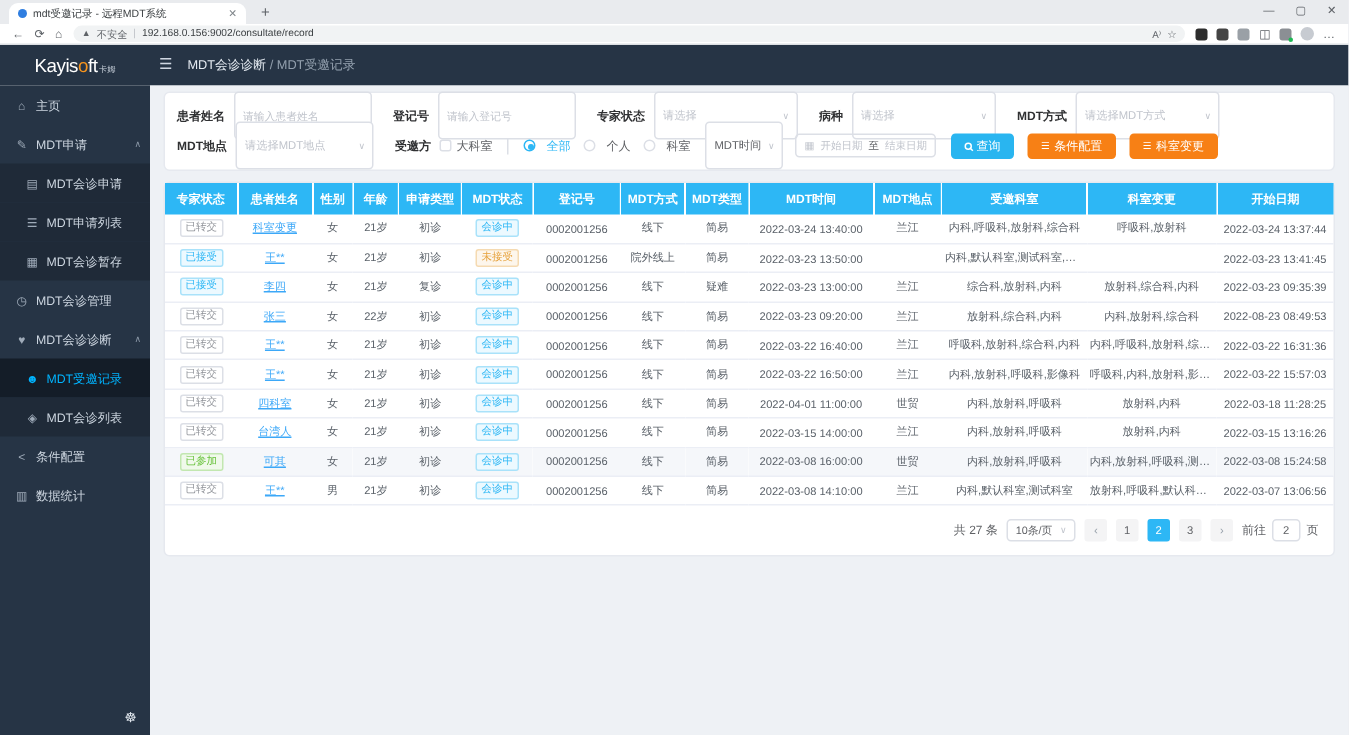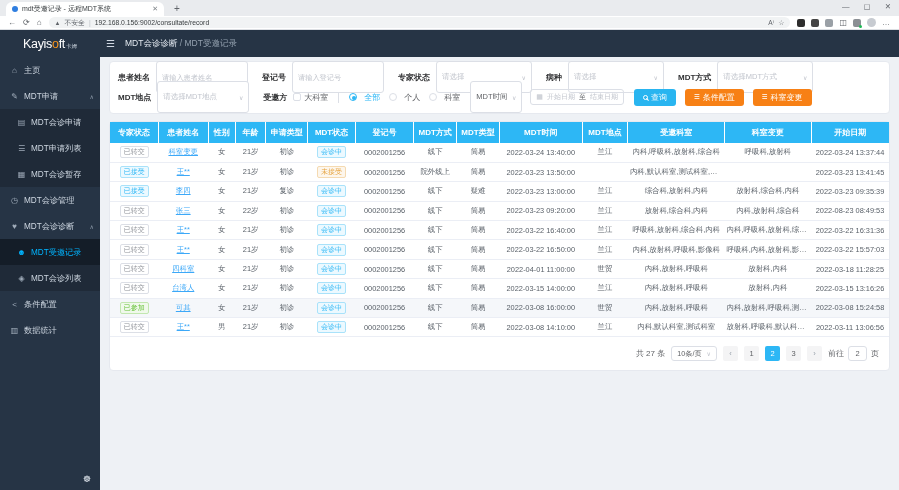--- a/index.html
+++ b/index.html
@@ -494,21 +494,21 @@
               <td>21岁</td>
               <td>初诊</td>
               <td><span class="badge cyan">会诊中</span></td>
               <td>0002001256</td>
               <td>线下</td>
               <td>简易</td>
               <td>2022-03-08 14:10:00</td>
               <td>兰江</td>
               <td>内科,默认科室,测试科室</td>
               <td>放射科,呼吸科,默认科室,测...</td>
-              <td>2022-03-11 13:06:56</td>
+              <td>2022-03-07 13:06:56</td>
             </tr>
           </tbody>
       </table>
       <div class="pager">
         <span>共 27 条</span>
         <div class="psel">
           <span>10条/页</span>
           <span class="car">∨</span>
         </div>
         <span class="pbtn arrow">‹</span>

